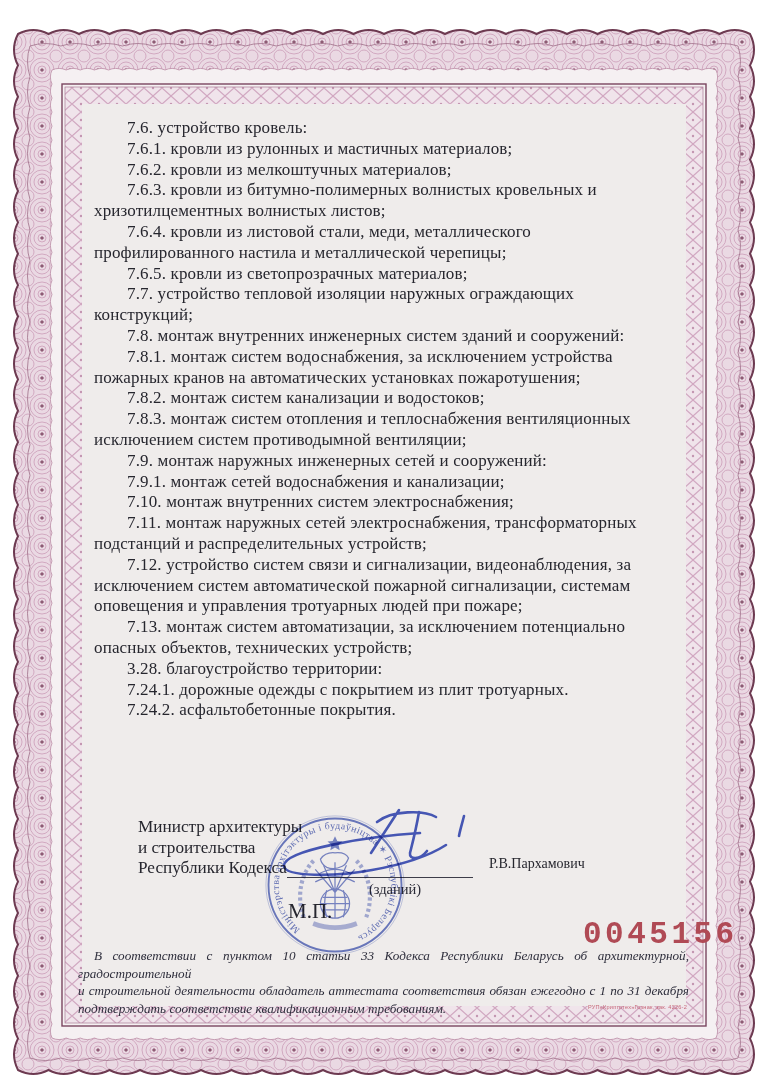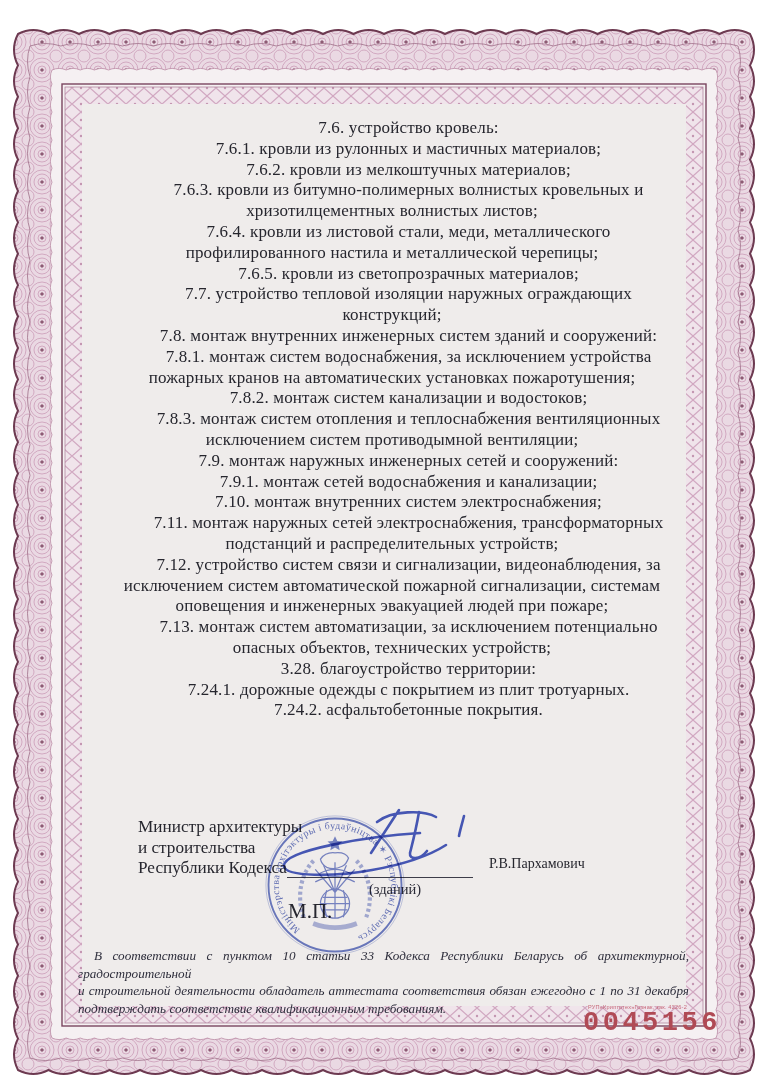--- a/index.html
+++ b/index.html
@@ -5,37 +5,37 @@
   html,body{margin:0;padding:0;background:#ffffff;}
   .page{
     position:relative;width:768px;height:1087px;background:#ffffff;
     overflow:hidden;font-family:"Liberation Serif",serif;
   }
   .border-svg{position:absolute;left:0;top:0;z-index:0;}
   .content{position:absolute;left:0;top:0;width:768px;height:1087px;z-index:1;}
   .body-lines{position:absolute;left:94px;top:118px;width:596px;}
   .bline{
     font-size:17px;line-height:20.8px;letter-spacing:.15px;
-    color:#26262e;white-space:nowrap;text-align:center;
+    color:#26262e;white-space:nowrap;
   }
   .bline.ind{padding-left:33px;}
   .issuer{position:absolute;left:94px;top:817px;color:#26262e;margin-left:44px;}
   .issuer div{font-size:17.2px;line-height:20.6px;white-space:nowrap;}
   .sig-line{position:absolute;left:287px;top:877px;width:186px;height:0;border-bottom:1.3px solid #3d3d49;}
   .sig-caption{position:absolute;left:320px;top:881px;width:150px;text-align:center;font-size:14.5px;color:#2a2a36;}
   .seal-mark{position:absolute;left:288px;top:899px;font-size:21px;color:#26262e;}
   .signer{position:absolute;left:489px;top:856px;font-size:14px;color:#26262e;white-space:nowrap;}
   .footnote{position:absolute;left:78px;top:917px;width:611px;color:#2e2e3c;margin-top:30px;}
   .fline{font-style:italic;font-size:13.2px;line-height:17.6px;text-align:justify;}
   .fline.just{text-align-last:justify;}
   .fline.first{text-indent:16px;}
   .serial{
-    position:absolute;left:583px;top:1008px;
+    position:absolute;left:583px;top:917px;
     font-family:"Liberation Mono",monospace;font-weight:bold;
-    font-size:27px;letter-spacing:3.5px;color:#b04a55;
+    font-size:31px;letter-spacing:3.5px;color:#b04a55;
   }
   .imprint{position:absolute;left:588px;top:1004px;font-family:"Liberation Sans",sans-serif;
     font-size:5.6px;color:#c66a79;letter-spacing:.2px;white-space:nowrap;}
   .stamp{position:absolute;left:255px;top:805px;z-index:2;mix-blend-mode:multiply;opacity:.88;}
   .autograph{position:absolute;left:255px;top:790px;z-index:3;mix-blend-mode:multiply;}
 </style>
 </head>
 <body>
 
 <div class="page">
@@ -88,21 +88,21 @@
         <div class="bline ind">7.8.2. монтаж систем канализации и водостоков;</div>
         <div class="bline ind">7.8.3. монтаж систем отопления и теплоснабжения вентиляционных</div>
         <div class="bline">исключением систем противодымной вентиляции;</div>
         <div class="bline ind">7.9. монтаж наружных инженерных сетей и сооружений:</div>
         <div class="bline ind">7.9.1. монтаж сетей водоснабжения и канализации;</div>
         <div class="bline ind">7.10. монтаж внутренних систем электроснабжения;</div>
         <div class="bline ind">7.11. монтаж наружных сетей электроснабжения, трансформаторных</div>
         <div class="bline">подстанций и распределительных устройств;</div>
         <div class="bline ind">7.12. устройство систем связи и сигнализации, видеонаблюдения, за</div>
         <div class="bline">исключением систем автоматической пожарной сигнализации, системам</div>
-        <div class="bline">оповещения и инженерных эвакуацией людей при пожаре;</div>
+        <div class="bline">оповещения и управления тротуарных людей при пожаре;</div>
         <div class="bline ind">7.13. монтаж систем автоматизации, за исключением потенциально</div>
         <div class="bline">опасных объектов, технических устройств;</div>
         <div class="bline ind">3.28. благоустройство территории:</div>
         <div class="bline ind">7.24.1. дорожные одежды с покрытием из плит тротуарных.</div>
         <div class="bline ind">7.24.2. асфальтобетонные покрытия.</div>
       </div>
 
     <div class="issuer">
       <div>Министр архитектуры</div>
       <div>и строительства</div>

